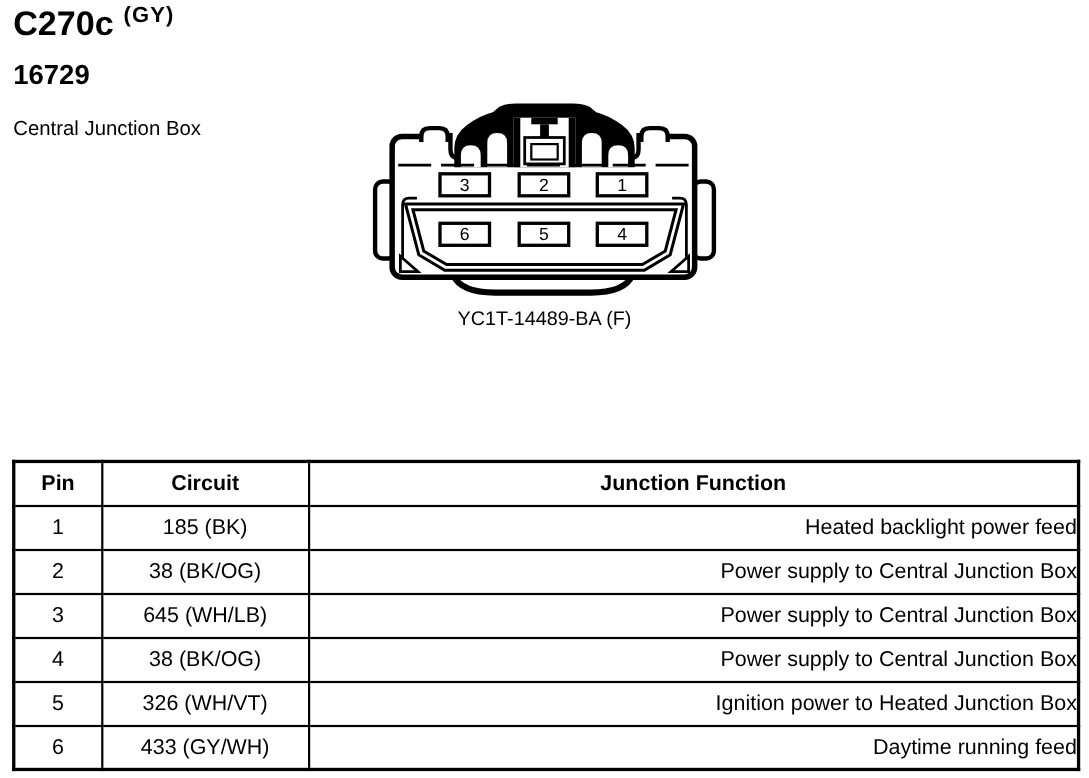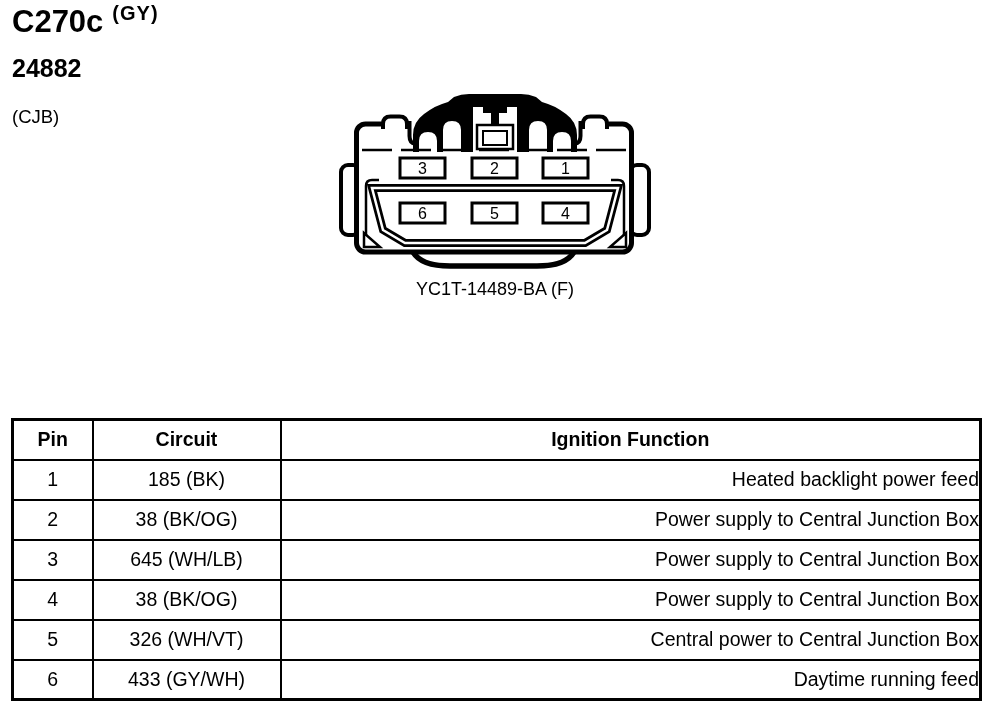--- a/index.html
+++ b/index.html
@@ -64,23 +64,23 @@
   col.w-pin { width: 80px; }
   col.w-circuit { width: 188px; }
   col.w-func { width: 700px; }
 </style>
 </head>
 <body>
 
 <div class="abs" id="connector-id">
   <span>C270c</span><span class="sup">(GY)</span>
 </div>
-<div class="abs" id="part-number">24882</div>
+<div class="abs" id="part-number">16729</div>
 <div class="abs" id="component">
-  <div>(CJB)</div>
+  <div>Central Junction Box</div>
 </div>
 
 <div class="abs" id="connector-figure">
 <svg width="320" height="215" viewBox="0 0 320 215">
 
   <path d="M 77 165 Q 84 181 115 181 L 202 181 Q 233 181 240 165 Z" fill="#fff" stroke="#000" stroke-width="5.5"></path>
 
   <rect x="6" y="80" width="19" height="70" rx="7" fill="#fff" stroke="#000" stroke-width="4"></rect>
   <rect x="295" y="80" width="19" height="70" rx="7" fill="#fff" stroke="#000" stroke-width="4"></rect>
 
@@ -144,21 +144,21 @@
 <table id="pinout-table">
   <colgroup>
     <col class="w-pin">
       <col class="w-circuit">
       <col class="w-func">
   </colgroup>
   <thead>
     <tr>
       <th>Pin</th>
       <th>Circuit</th>
-      <th>Ignition Function</th>
+      <th>Junction Function</th>
     </tr>
   </thead>
   <tbody>
     <tr>
       <td class="c-pin">1</td>
       <td class="c-circuit">185 (BK)</td>
       <td class="c-func">Heated backlight power feed</td>
     </tr>
     <tr>
       <td class="c-pin">2</td>
@@ -171,21 +171,21 @@
       <td class="c-func">Power supply to Central Junction Box</td>
     </tr>
     <tr>
       <td class="c-pin">4</td>
       <td class="c-circuit">38 (BK/OG)</td>
       <td class="c-func">Power supply to Central Junction Box</td>
     </tr>
     <tr>
       <td class="c-pin">5</td>
       <td class="c-circuit">326 (WH/VT)</td>
-      <td class="c-func">Central power to Central Junction Box</td>
+      <td class="c-func">Ignition power to Heated Junction Box</td>
     </tr>
     <tr>
       <td class="c-pin">6</td>
       <td class="c-circuit">433 (GY/WH)</td>
       <td class="c-func">Daytime running feed</td>
     </tr>
   </tbody>
 </table>
 
 </body></html>

